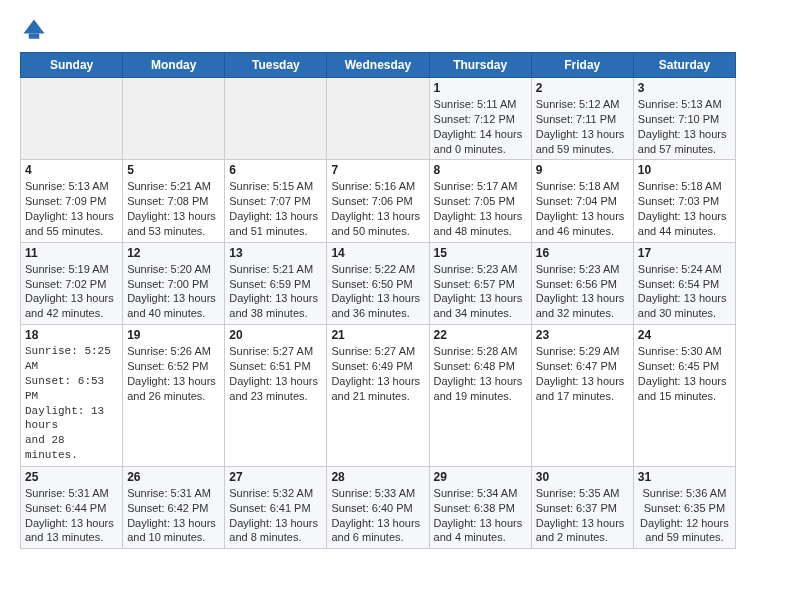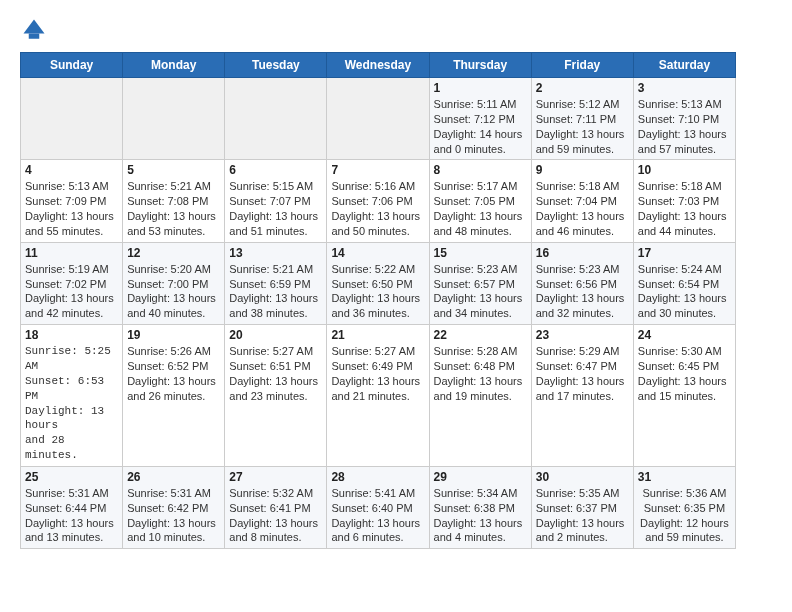--- a/index.html
+++ b/index.html
@@ -335,21 +335,21 @@
           </td>
           <td>
             <span class="day-num">27</span>
             <div class="day-info" style="white-space: pre-line;">Sunrise: 5:32 AM
 Sunset: 6:41 PM
 Daylight: 13 hours
 and 8 minutes.</div>
           </td>
           <td>
             <span class="day-num">28</span>
-            <div class="day-info" style="white-space: pre-line;">Sunrise: 5:41 AM
+            <div class="day-info" style="white-space: pre-line;">Sunrise: 5:33 AM
 Sunset: 6:40 PM
 Daylight: 13 hours
 and 6 minutes.</div>
           </td>
           <td>
             <span class="day-num">29</span>
             <div class="day-info" style="white-space: pre-line;">Sunrise: 5:34 AM
 Sunset: 6:38 PM
 Daylight: 13 hours
 and 4 minutes.</div>

